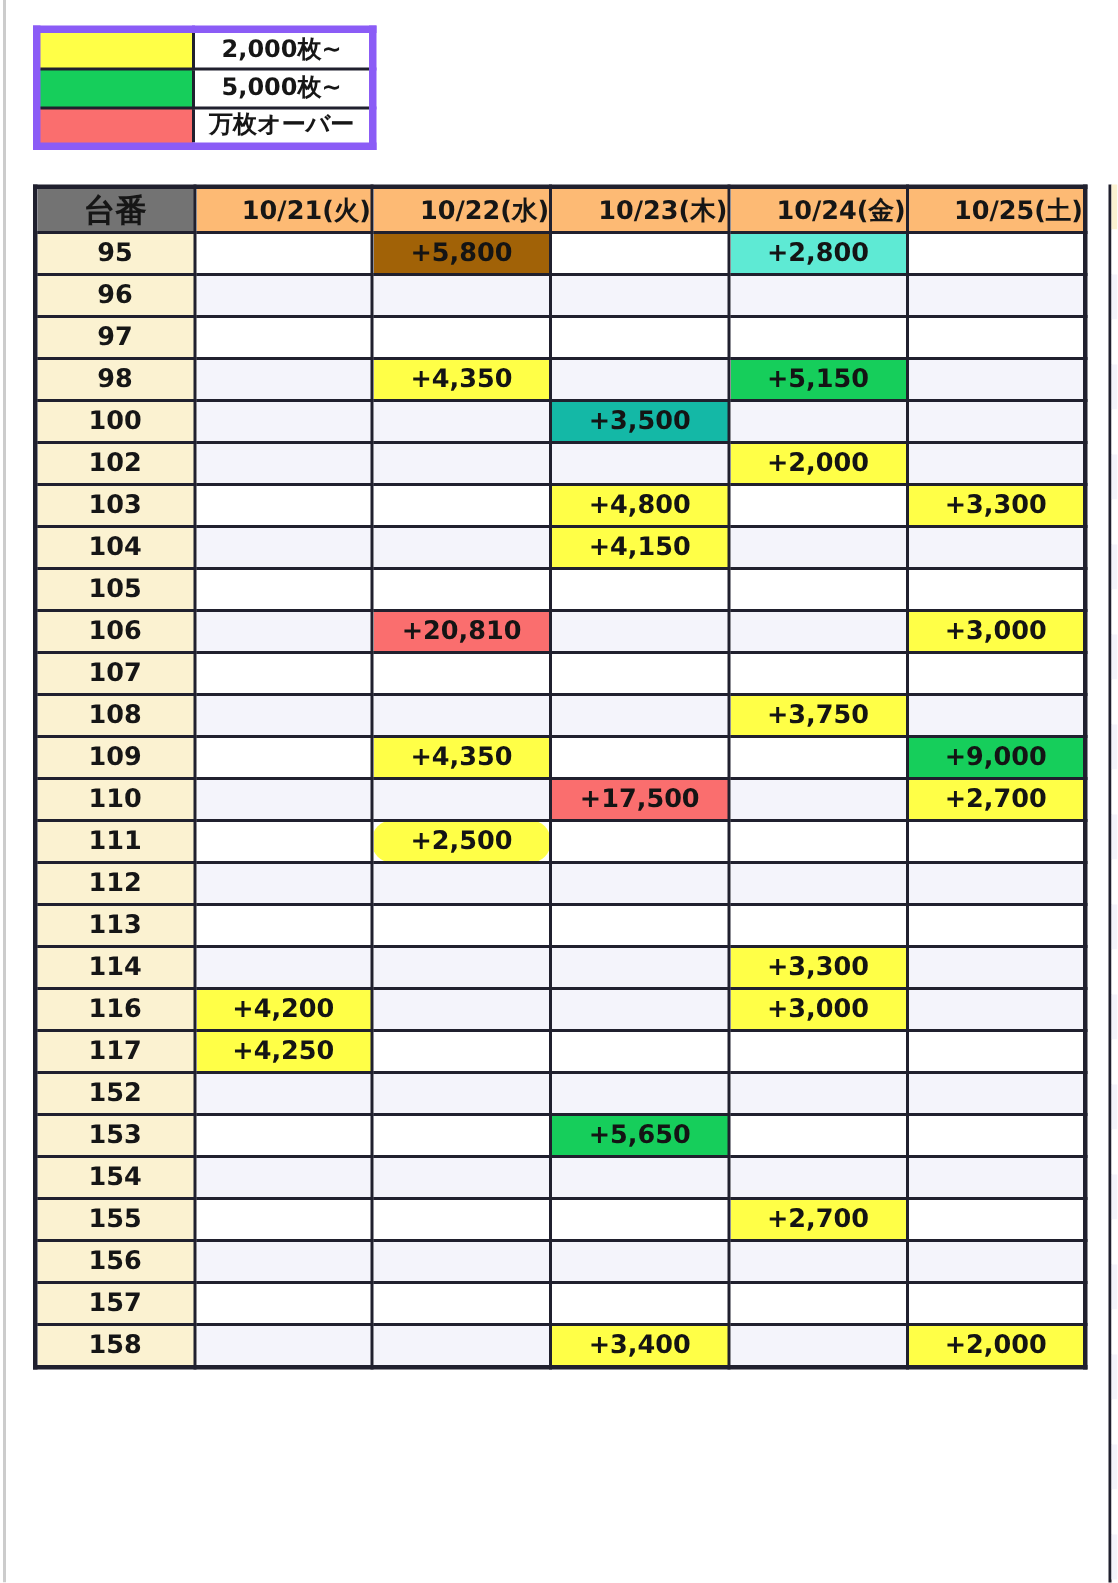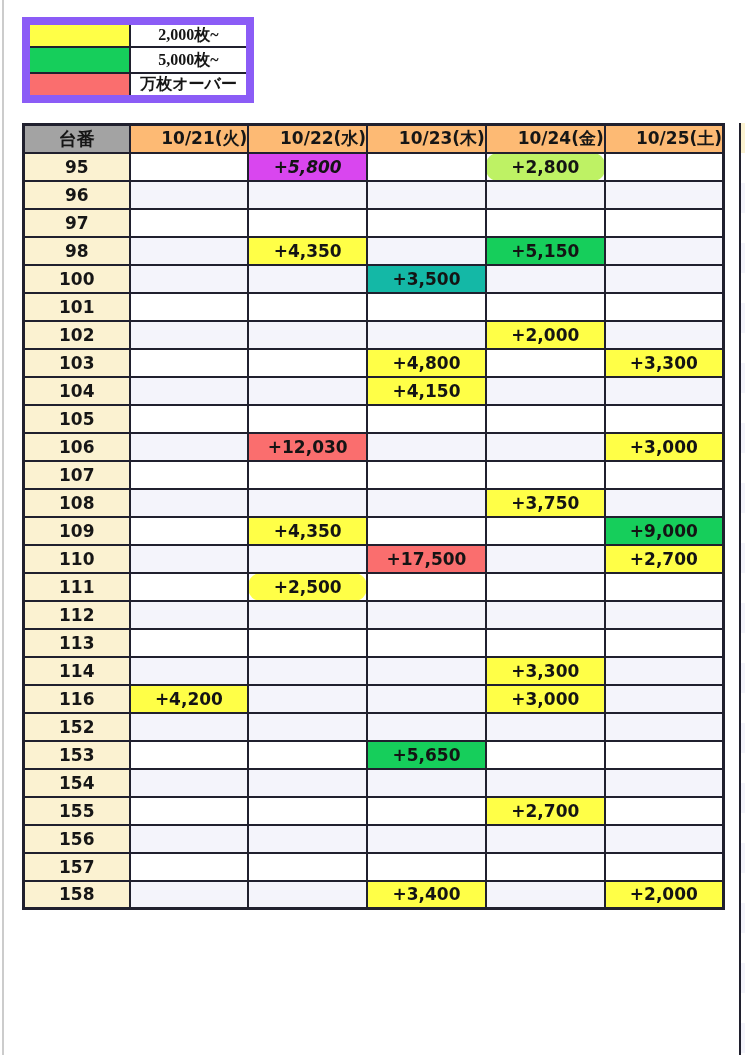--- a/index.html
+++ b/index.html
@@ -17,22 +17,21 @@
     position: absolute; left: 2px; top: 0;
     width: 2px; height: 1055px;
     background: #cccccc;
   }
   table { border-collapse: collapse; }
 
   
   .legend {
     position: absolute; left: 22px; top: 17px;
     table-layout: fixed;
-    border: 8px solid #8b5cf6;
-    font-family: Liberation Serif, serif;
+    border: 5px solid #8b5cf6;
   }
   .legend td {
     border: 2px solid #20202e;
     height: 26px; padding: 0;
   }
   .legend td.legend-swatch { width: 104px; }
   .legend td.legend-label {
     width: 120px; background: #ffffff;
     text-align: center; font-weight: bold; font-size: 16px;
     white-space: nowrap;
@@ -45,21 +44,21 @@
     border: 3px solid #20202e;
   }
   .grid th, .grid td {
     border: 2px solid #20202e;
     height: 28px; padding: 0;
     text-align: center; vertical-align: middle;
     font-weight: bold; font-size: 17px;
     overflow: hidden; white-space: nowrap;
   }
   .grid col.c-machine { width: 106px; }
-  .grid th.corner  { background: #a3a3a3; font-size: 18px; }
+  .grid th.corner  { background: #737373; font-size: 21px; }
   .grid th.date    { background: #fdba74; text-align: right; }
   .grid td.machine { background: #fbf2d1; }
   .grid td.blank   { background: #ffffff; }
   .grid td.blank.alt { background: #f4f4fb; }
   .grid td.val     { color: #141414; }
 
   
   .sliver {
     position: absolute; left: 739px; top: 123px;
     width: 6px; height: 936px;
@@ -107,23 +106,23 @@
         <th class="date">10/22(水)</th>
         <th class="date">10/23(木)</th>
         <th class="date">10/24(金)</th>
         <th class="date">10/25(土)</th>
       </tr>
     </thead>
   <tbody id="grid-body">
       <tr>
         <td class="machine">95</td>
         <td class="blank"></td>
-        <td class="val tier-green" style="background: #d946ef; font-style: italic;">+5,800</td>
-        <td class="blank"></td>
-        <td class="val tier-yellow" style="background: #bef264; border-radius: 12px;">+2,800</td>
+        <td class="val tier-green" style="background: #a16207;">+5,800</td>
+        <td class="blank"></td>
+        <td class="val tier-yellow" style="background: #5eead4;">+2,800</td>
         <td class="blank"></td>
       </tr>
       <tr>
         <td class="machine">96</td>
         <td class="blank alt"></td>
         <td class="blank alt"></td>
         <td class="blank alt"></td>
         <td class="blank alt"></td>
         <td class="blank alt"></td>
       </tr>
@@ -145,28 +144,20 @@
       </tr>
       <tr>
         <td class="machine">100</td>
         <td class="blank alt"></td>
         <td class="blank alt"></td>
         <td class="val tier-yellow" style="background: #14b8a6; margin-top: 10px;">+3,500</td>
         <td class="blank alt"></td>
         <td class="blank alt"></td>
       </tr>
       <tr>
-        <td class="machine">101</td>
-        <td class="blank"></td>
-        <td class="blank"></td>
-        <td class="blank"></td>
-        <td class="blank"></td>
-        <td class="blank"></td>
-      </tr>
-      <tr>
         <td class="machine">102</td>
         <td class="blank alt"></td>
         <td class="blank alt"></td>
         <td class="blank alt"></td>
         <td class="val tier-yellow" style="background: rgb(255, 255, 71);">+2,000</td>
         <td class="blank alt"></td>
       </tr>
       <tr>
         <td class="machine">103</td>
         <td class="blank"></td>
@@ -187,21 +178,21 @@
         <td class="machine">105</td>
         <td class="blank"></td>
         <td class="blank"></td>
         <td class="blank"></td>
         <td class="blank"></td>
         <td class="blank"></td>
       </tr>
       <tr>
         <td class="machine">106</td>
         <td class="blank alt"></td>
-        <td class="val tier-red" style="background: rgb(250, 110, 110);">+12,030</td>
+        <td class="val tier-red" style="background: rgb(250, 110, 110);">+20,810</td>
         <td class="blank alt"></td>
         <td class="blank alt"></td>
         <td class="val tier-yellow" style="background: rgb(255, 255, 71);">+3,000</td>
       </tr>
       <tr>
         <td class="machine">107</td>
         <td class="blank"></td>
         <td class="blank"></td>
         <td class="blank"></td>
         <td class="blank"></td>
@@ -265,20 +256,28 @@
       </tr>
       <tr>
         <td class="machine">116</td>
         <td class="val tier-yellow" style="background: rgb(255, 255, 71);">+4,200</td>
         <td class="blank alt"></td>
         <td class="blank alt"></td>
         <td class="val tier-yellow" style="background: rgb(255, 255, 71);">+3,000</td>
         <td class="blank alt"></td>
       </tr>
       <tr>
+        <td class="machine">117</td>
+        <td class="val tier-yellow" style="background: rgb(255, 255, 71);">+4,250</td>
+        <td class="blank"></td>
+        <td class="blank"></td>
+        <td class="blank"></td>
+        <td class="blank"></td>
+      </tr>
+      <tr>
         <td class="machine">152</td>
         <td class="blank alt"></td>
         <td class="blank alt"></td>
         <td class="blank alt"></td>
         <td class="blank alt"></td>
         <td class="blank alt"></td>
       </tr>
       <tr>
         <td class="machine">153</td>
         <td class="blank"></td>

